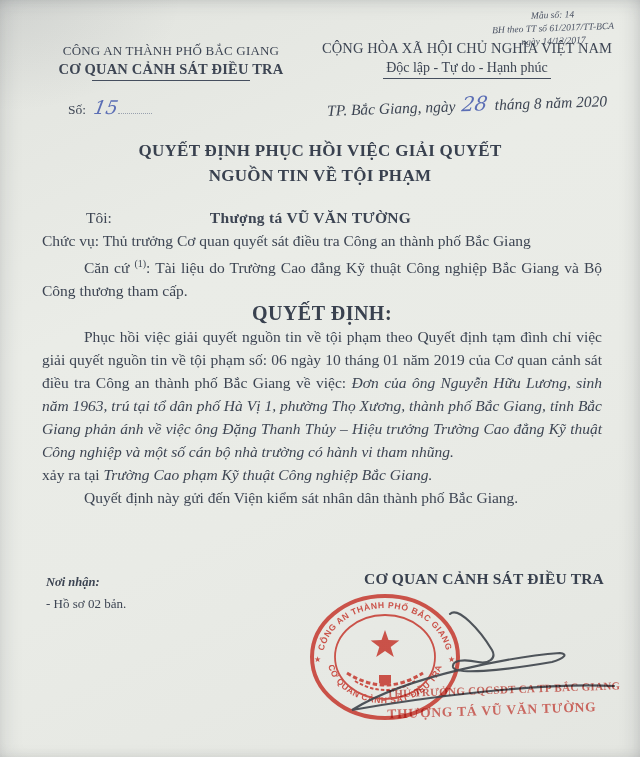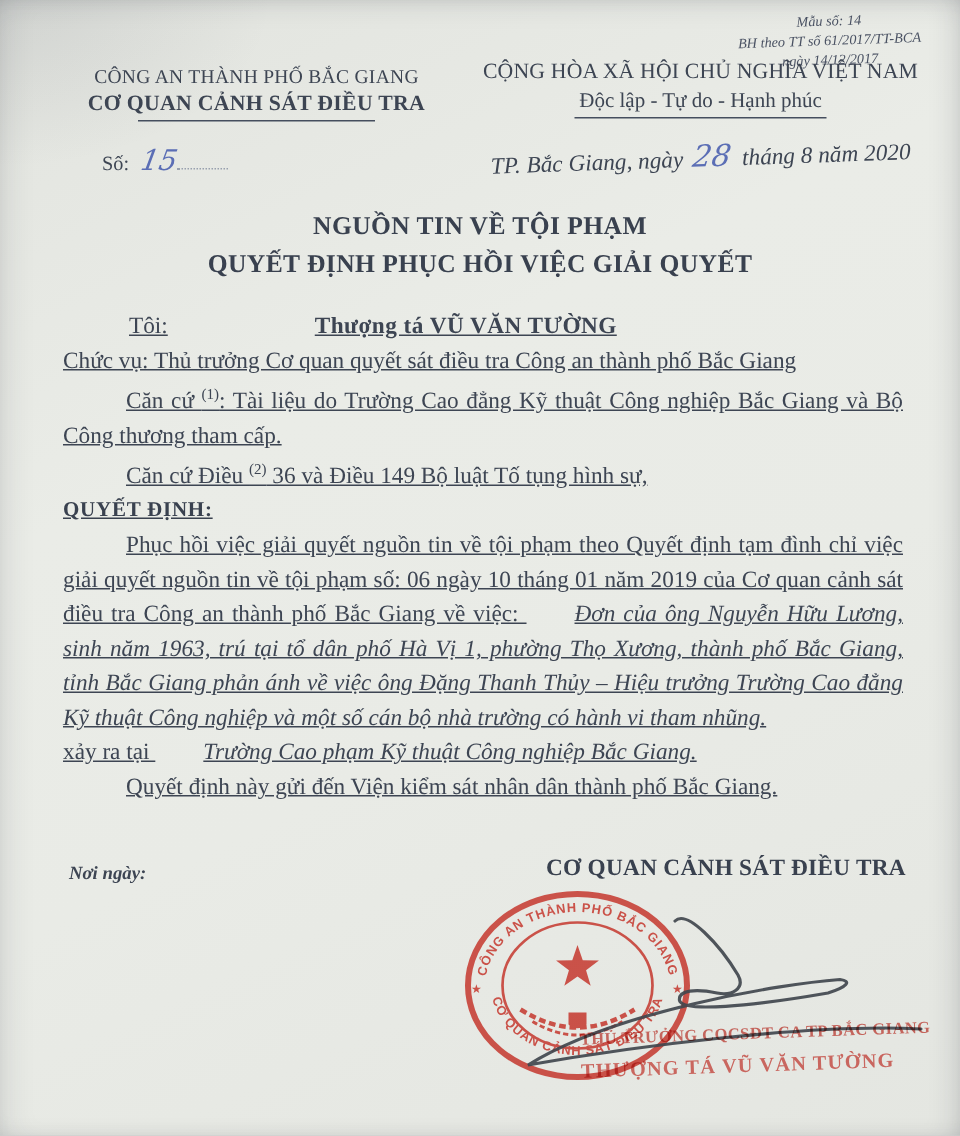--- a/index.html
+++ b/index.html
@@ -41,29 +41,29 @@
   .dateline { margin-top:13px; font-style:italic; font-size:15.5px; transform:rotate(-2deg); white-space:nowrap; }
   .date-day { font-size:20px; margin:0 3px; }
 
   
   .title { position:absolute; top:139px; left:0; width:100%; text-align:center;
     font-size:17px; font-weight:bold; line-height:1.45; letter-spacing:.3px; color:#39414f; }
 
   
   .content { position:absolute; top:206px; left:42px; width:560px;
     font-size:15.5px; line-height:23px; text-align:justify; }
-  .content p { margin:0;text-decoration:underline; }
+  .content p { margin:0; }
   .row-toi { display:flex; align-items:baseline; }
   .toi { padding-left:44px; }
   .officer { font-weight:bold; margin-left:98px; letter-spacing:.3px; }
   .indent { text-indent:42px; }
   sup { font-size:10px; }
-  .decision-heading { font-weight:bold; font-size:14px;
+  .decision-heading { text-align:center; font-weight:bold; font-size:20px;
     letter-spacing:.5px; margin:4px 0 6px; color:#39414f; }
-  .it { font-style:italic;margin-left:32px; }
+  .it { font-style:italic; }
 
   
   .footer-left { position:absolute; top:572px; left:46px; font-size:13px; line-height:20px; }
   .noi-nhan { font-weight:bold; font-style:italic; font-size:12.5px; margin-bottom:2px; }
   .footer-agency { position:absolute; top:570px; left:338px; width:292px; text-align:center;
     font-weight:bold; font-size:15.5px; letter-spacing:.2px; color:#39414f; }
 
   .stamp { position:absolute; left:306px; top:591px; width:158px; height:132px;
     mix-blend-mode:multiply; opacity:.92; }
   .signature { position:absolute; left:340px; top:598px; width:290px; height:125px; }
@@ -98,40 +98,40 @@
     <div class="l2">Độc lập - Tự do - Hạnh phúc</div>
     <div class="rule"></div>
     <div class="dateline">
       <span>TP. Bắc Giang, ngày</span>
       <span class="hand date-day">28</span>
       <span>tháng 8 năm 2020</span>
     </div>
   </div>
 
   <div class="title">
+    <div>QUYẾT ĐỊNH PHỤC HỒI VIỆC GIẢI QUYẾT</div>
     <div>NGUỒN TIN VỀ TỘI PHẠM</div>
-    <div>QUYẾT ĐỊNH PHỤC HỒI VIỆC GIẢI QUYẾT</div>
   </div>
 
   <div class="content">
     <p class="row-toi">
       <span class="toi">Tôi:</span>
       <span class="officer">Thượng tá  VŨ VĂN TƯỜNG</span>
     </p>
     <p>Chức vụ: Thủ trưởng Cơ quan quyết sát điều tra Công an thành phố Bắc Giang</p>
     <p class="indent"><span>Căn cứ </span><sup>(1)</sup><span>: Tài liệu do Trường Cao đẳng Kỹ thuật Công nghiệp Bắc Giang và Bộ Công thương tham cấp.</span></p>
-    <p class="indent"><span>Căn cứ Điều </span><sup>(2)</sup><span> 36 và Điều 149 Bộ luật Tố tụng hình sự,</span></p>
     <p class="decision-heading">QUYẾT ĐỊNH:</p>
     <p class="indent"><span>Phục hồi việc giải quyết nguồn tin về tội phạm theo Quyết định tạm đình chỉ việc giải quyết nguồn tin về tội phạm số: 06 ngày 10 tháng 01 năm 2019 của Cơ quan cảnh sát điều tra Công an thành phố Bắc Giang về việc: </span><span class="it">Đơn của ông Nguyễn Hữu Lương, sinh năm 1963, trú tại tổ dân phố Hà Vị 1, phường Thọ Xương, thành phố Bắc Giang, tỉnh Bắc Giang phản ánh về việc ông Đặng Thanh Thủy – Hiệu trưởng Trường Cao đẳng Kỹ thuật Công nghiệp và một số cán bộ nhà trường có hành vi tham nhũng.</span></p>
     <p><span>xảy ra tại </span><span class="it">Trường Cao phạm Kỹ thuật Công nghiệp Bắc Giang.</span></p>
     <p class="indent">Quyết định này gửi đến Viện kiểm sát nhân dân thành phố Bắc Giang.</p>
   </div>
 
   <div class="footer-left">
-    <div class="noi-nhan">Nơi ngày:</div>
+    <div class="noi-nhan">Nơi nhận:</div>
+    <div>- Hồ sơ 02 bản.</div>
   </div>
 
   <div class="footer-agency">CƠ QUAN CẢNH SÁT ĐIỀU TRA</div>
 
   <svg class="stamp" viewBox="0 0 156 132" xmlns="http://www.w3.org/2000/svg">
     <g fill="none" stroke="#dd4b42">
       <ellipse cx="78" cy="66" rx="73" ry="61" stroke-width="4"></ellipse>
       <ellipse cx="78" cy="66" rx="50" ry="42" stroke-width="1.8"></ellipse>
     </g>
     <defs>

